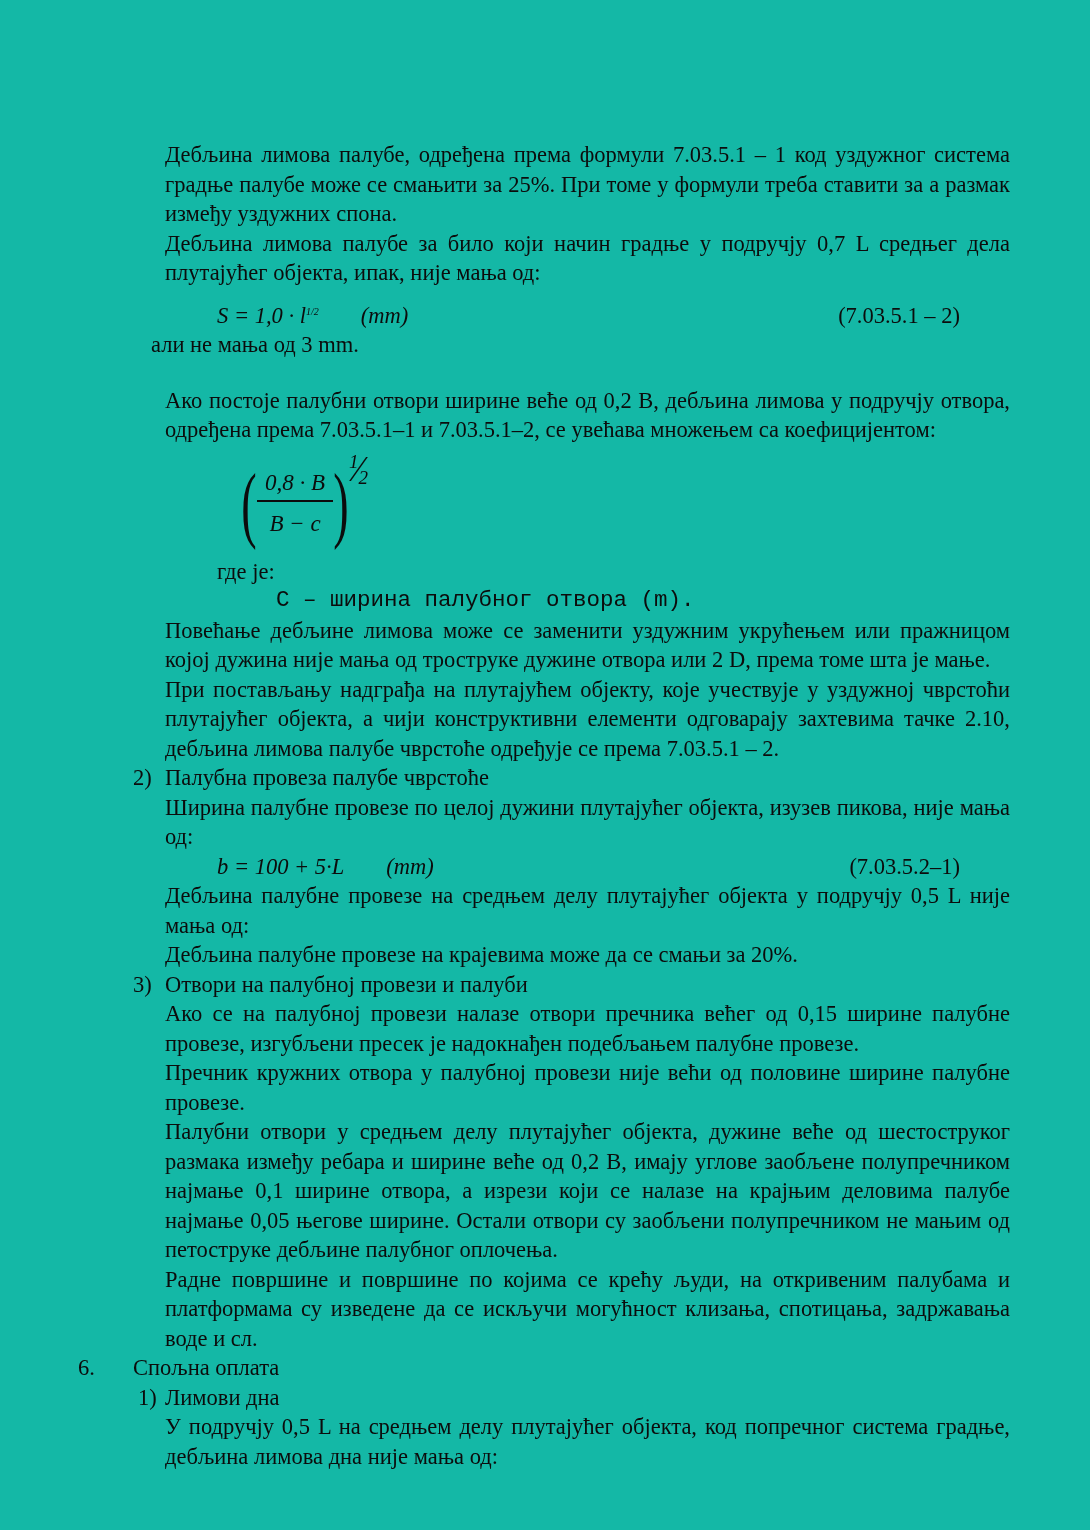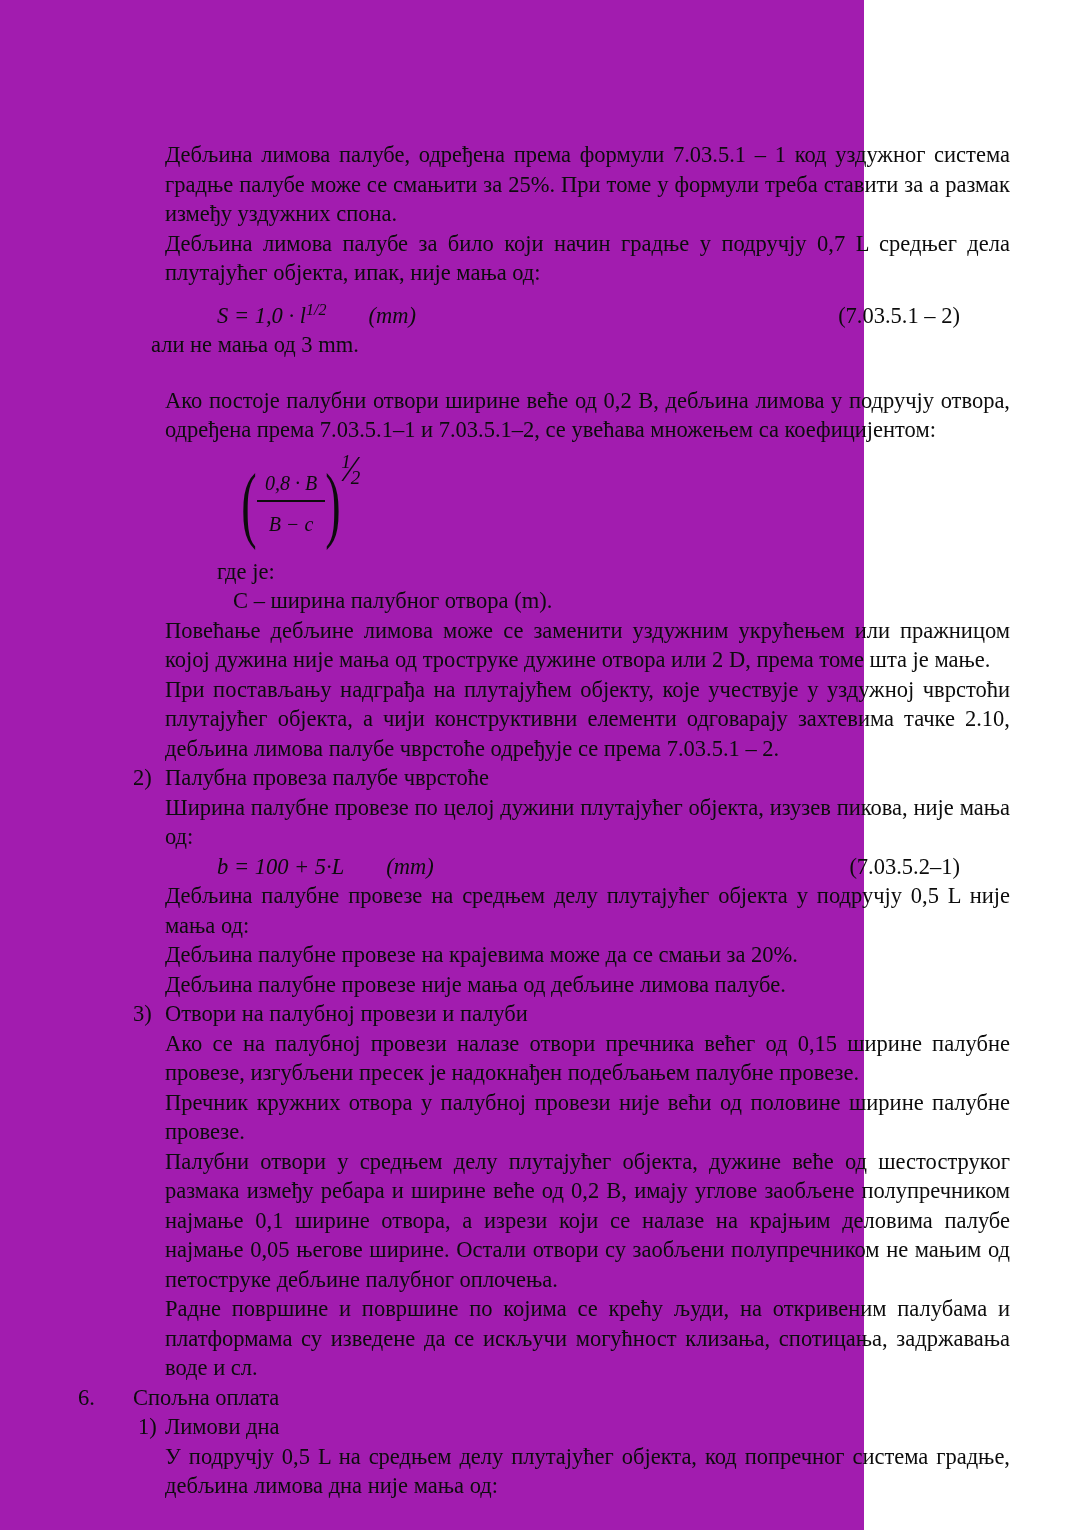--- a/index.html
+++ b/index.html
@@ -9,23 +9,23 @@
   }
   body {
     width: 1090px;
     height: 1530px;
     overflow: hidden;
     font-family: "Liberation Serif", "DejaVu Serif", serif;
     color: #0c0c0c;
   }
   .page {
     position: relative;
-    width: 864px;
+    width: 1090px;
     height: 1530px;
-    background: #a21caf;
+    background: #14b8a6;
   }
   .content {
     position: absolute;
     left: 165px;
     top: 140px;
     width: 845px;
     font-size: 22.5px;
     line-height: 29.5px;
     text-align: justify;
   }
@@ -47,21 +47,21 @@
   .formula-row {
     display: flex;
     justify-content: space-between;
     align-items: baseline;
     padding-left: 52px;
     padding-right: 50px;
     text-align: left;
   }
   .fexpr { font-style: italic; white-space: nowrap; }
   .fexpr sup {
-    font-size: 16px;
+    font-size: 10px;
     font-style: italic;
     vertical-align: super;
     line-height: 0;
   }
   .funit { margin-left: 42px; font-style: italic; }
   .fref { font-style: normal; white-space: nowrap; }
   .gap-top { margin-top: 13px; }
   .gap-bottom { margin-bottom: 26px; }
 
   
@@ -78,41 +78,41 @@
     font-weight: 300;
     line-height: 0.9;
     transform: scaleX(0.55);
     margin: 0 -8px;
   }
   .frac {
     display: inline-flex;
     flex-direction: column;
     text-align: center;
     font-style: italic;
-    font-size: 20px;
+    font-size: 23px;
     line-height: 28px;
     margin: 0 2px;
   }
   .frac .num { padding: 0 8px 3px; border-bottom: 2px solid #0c0c0c; }
   .frac .den { padding-top: 8px; }
   .frac-exp {
     position: relative;
     top: -34px;
     font-style: italic;
     font-size: 19px;
     display: inline-flex;
     align-items: center;
     margin-left: 2px;
   }
   .frac-exp .e-num { position: relative; top: -8px; }
   .frac-exp .e-den { position: relative; top: 8px; }
   .frac-exp .fslash { font-size: 36px; line-height: 0.6; margin: 0 -3px; font-style: normal; }
 
   .where-line { margin-left: 52px; text-align: left; }
-  .where-def { margin-left: 68px; text-align: left; }
+  .where-def { margin-left: 111px; text-align: left; font-family: Liberation Mono, monospace; }
 </style>
 </head>
 <body>
 
 <div class="page">
   <div class="content">
 
     <p class="para">Дебљина лимова палубе, одређена према формули 7.03.5.1 – 1 код уздужног система градње палубе може се смањити за 25%. При томе у формули треба ставити за а размак између уздужних спона.</p>
     <p class="para">Дебљина лимова палубе за било који начин градње у подручју 0,7 L средњег дела плутајућег објекта, ипак, није мања од:</p>
 
@@ -154,21 +154,20 @@
 
     <div class="formula-row">
       <span class="fexpr"><span>b = 100 + 5·L</span><span class="funit">(mm)</span></span>
       <span class="fref">(7.03.5.2–1)</span>
     </div>
 
     <p class="para">Дебљина палубне провезе на средњем делу плутајућег објекта у подручју 0,5 L није мања од:</p>
 
 
     <p class="para">Дебљина палубне провезе на крајевима може да се смањи за 20%.</p>
-    <p class="para">Дебљина палубне провезе није мања од дебљине лимова палубе.</p>
 
     <div class="item">
       <span class="marker">3)</span>
       <span>Отвори на палубној провези и палуби</span>
     </div>
 
     <p class="para">Ако се на палубној провези налазе отвори пречника већег од 0,15 ширине палубне провезе, изгубљени пресек је надокнађен подебљањем палубне провезе.</p>
     <p class="para">Пречник кружних отвора у палубној провези није већи од половине ширине палубне провезе.</p>
     <p class="para">Палубни отвори у средњем делу плутајућег објекта, дужине веће од шестоструког размака између ребара и ширине веће од 0,2 В, имају углове заобљене полупречником најмање 0,1 ширине отвора, а изрези који се налазе на крајњим деловима палубе најмање 0,05 његове ширине. Остали отвори су заобљени полупречником не мањим од петоструке дебљине палубног оплочења.</p>
     <p class="para">Радне површине и површине по којима се крећу људи, на откривеним палубама и платформама су изведене да се искључи могућност клизања, спотицања, задржавања воде и сл.</p>

